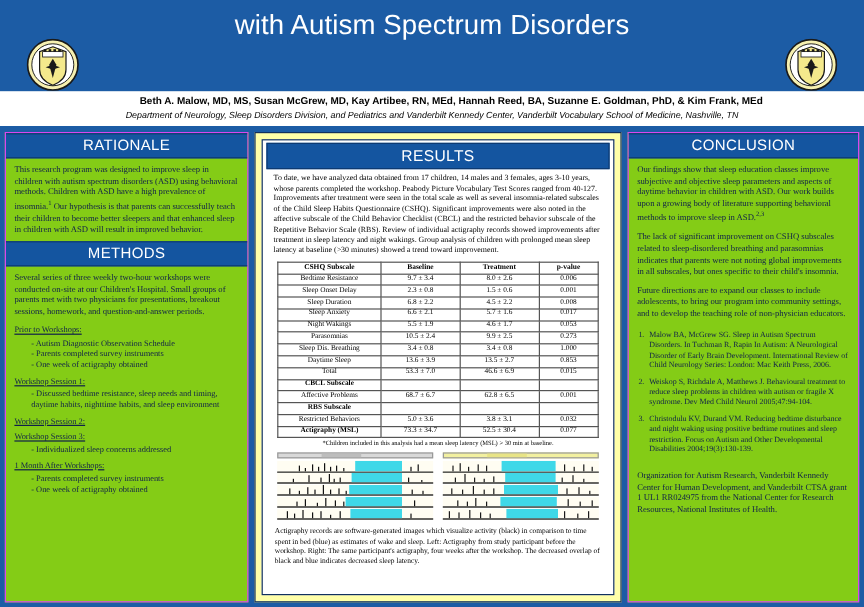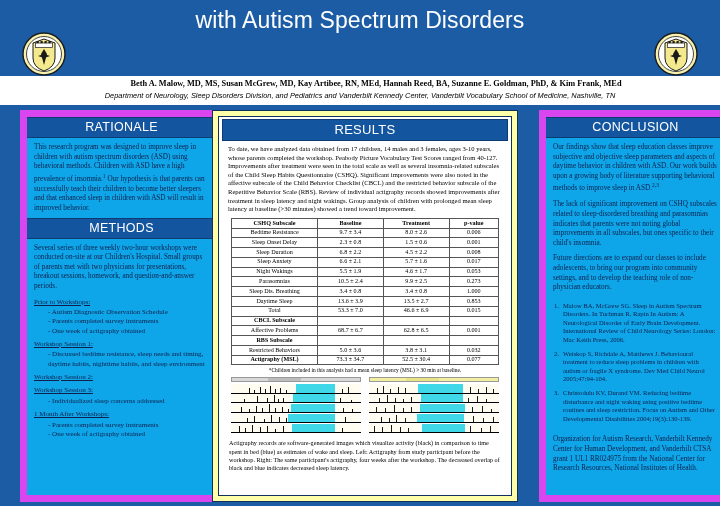--- a/index.html
+++ b/index.html
@@ -41,37 +41,36 @@
   .logo svg { display: block; }
 
   
   .author-band {
     position: absolute; left: 0; top: 76px; width: 720px; height: 29px;
     background: #ffffff;
     text-align: center;
     padding-top: 2px;
   }
   .authors {
-    font-family: Liberation Serif, serif;
+    font-family: Liberation Sans, sans-serif;
     font-size: 8.3px; font-weight: bold; color: #000;
     line-height: 12px;
     margin-left: 32px;
   }
   .affil {
     font-family: "Liberation Sans", sans-serif;
     font-size: 7.4px; font-style: italic; color: #000;
     line-height: 12px;
   }
 
   
   .col {
     position: absolute;
-    background: #0ea5e9;
-    border: 7px solid #d946ef;
-    margin-left: 16px;
+    background: #84cc16;
+    border: 1px solid #d946ef;
   }
   #col-left  { left: 4px;   top: 110px; width: 203px; height: 392px; }
   #col-right { left: 523px; top: 110px; width: 193px; height: 392px; }
 
   #col-center {
     position: absolute;
     left: 212px; top: 110px; width: 306px; height: 392px;
     background: #ffffa8;
     border: 1px solid #11305e;
     padding: 5px;

